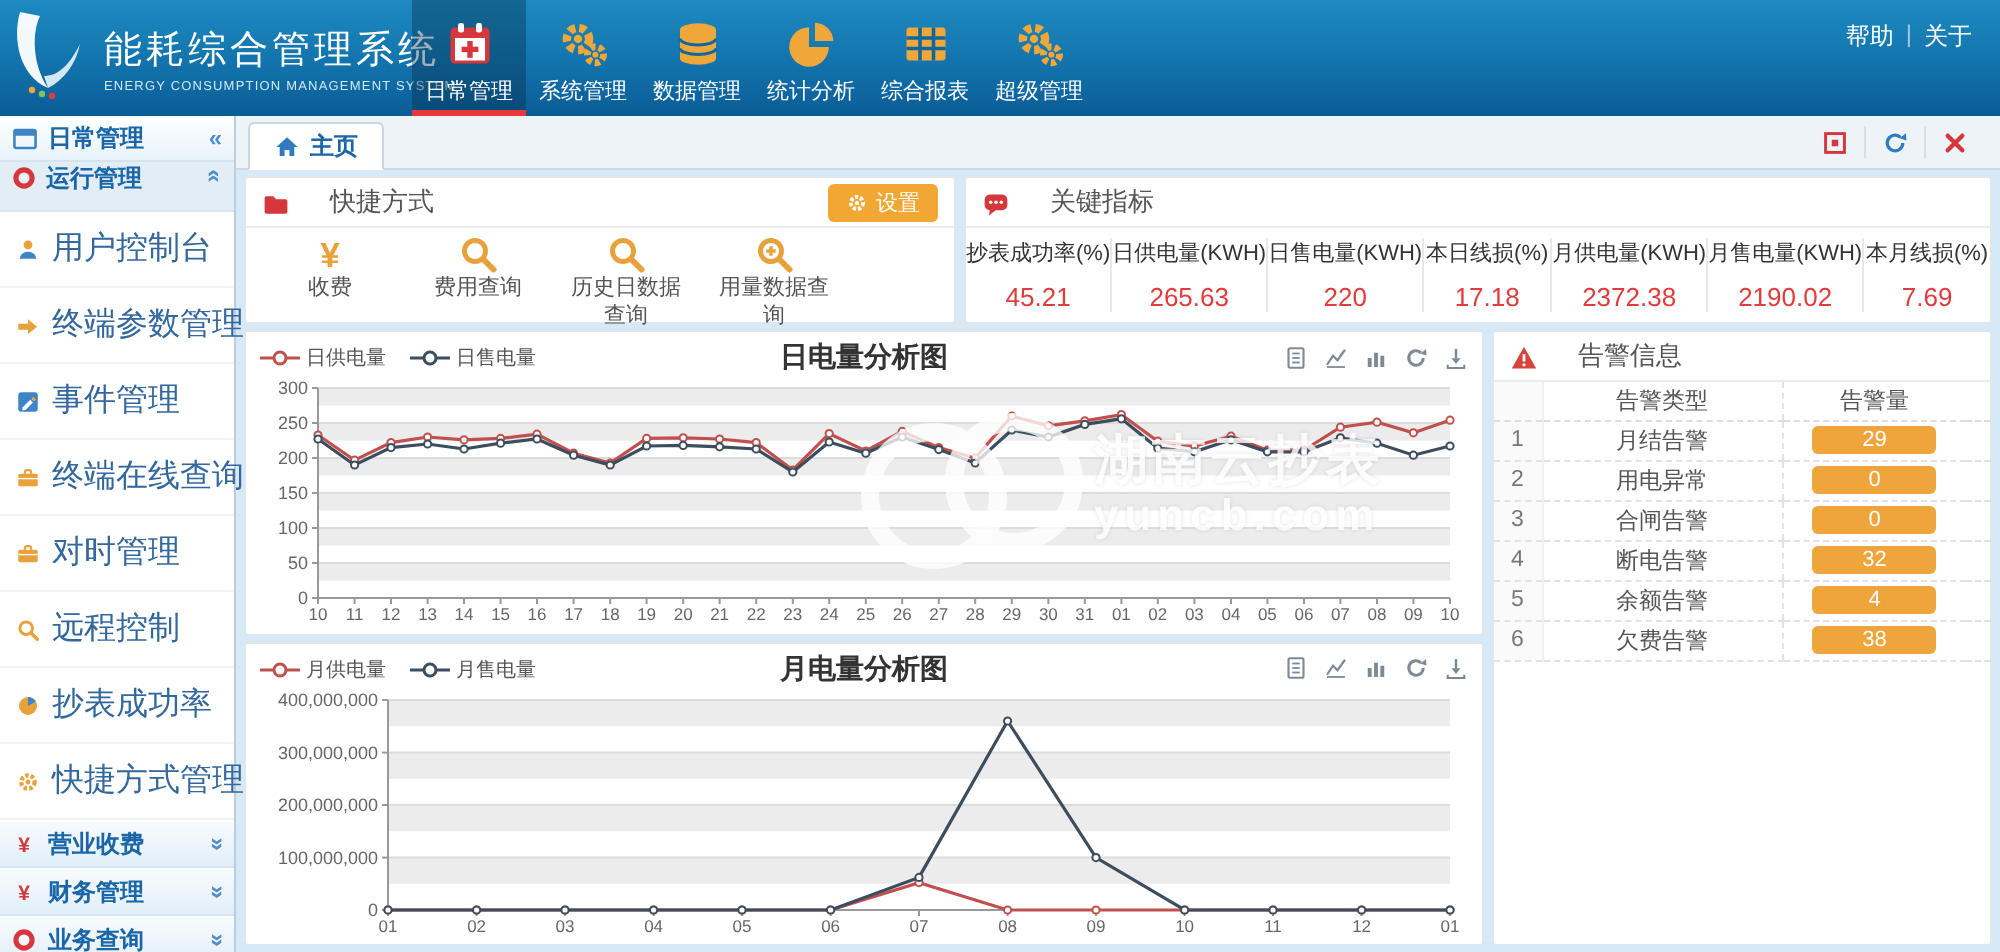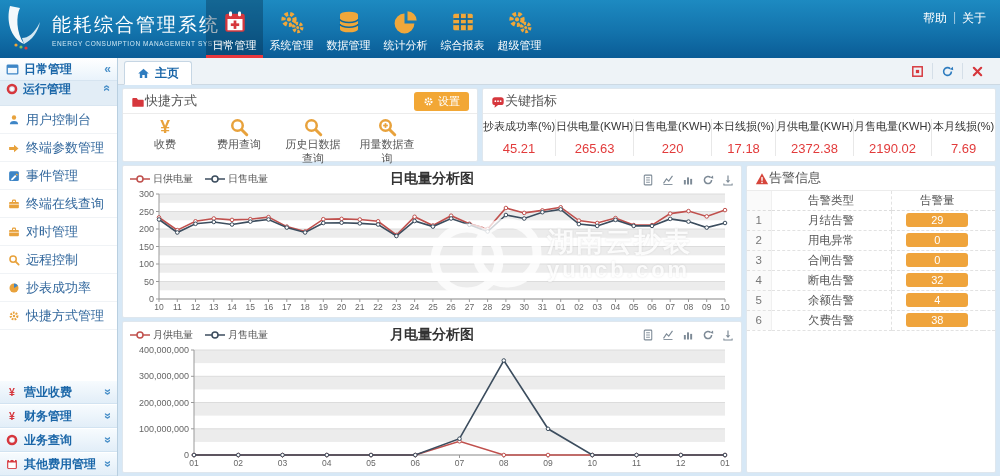--- a/index.html
+++ b/index.html
@@ -22,42 +22,42 @@
   .hl-sep{color:#9fc8e0;}
   
   .bodyrow{display:flex;height:418px;}
   aside{width:118px;background:#fff;border-right:1px solid #b9cfe0;display:flex;flex-direction:column;flex:none;}
   .side-header{height:23px;background:linear-gradient(#ffffff,#e9f3fb);border-bottom:1px solid #d6e4f0;
     color:#1a66a8;font-weight:bold;font-size:12px;display:flex;align-items:center;padding:0 6px;gap:5px;flex:none;}
   .side-chev{margin-left:auto;color:#4a90c9;font-size:12px;cursor:pointer;}
   .side-run{height:25px;background:#e2edf6;border-bottom:1px solid #d9e6f1;color:#1a66a8;font-weight:bold;
     font-size:12px;display:flex;align-items:flex-start;padding:0 6px;gap:5px;flex:none;cursor:pointer;}
   .side-items{list-style:none;margin:0;padding:0;}
-  .side-items li{height:28px;display:flex;align-items:center;gap:6px;padding-left:8px;font-size:13px;
+  .side-items li{height:38px;display:flex;align-items:center;gap:6px;padding-left:8px;font-size:16px;
     color:#33689d;border-bottom:1px solid #f0f3f6;cursor:pointer;white-space:nowrap;}
   .side-fill{flex:1;}
   .collapsed-row{height:24px;background:linear-gradient(#f7fbfe,#e2eef8);border-top:1px solid #fff;
     border-bottom:1px solid #d2e3f1;color:#1a66a8;font-weight:bold;font-size:12px;display:flex;
     align-items:center;padding:0 6px;gap:6px;cursor:pointer;flex:none;}
   main{flex:1;display:flex;flex-direction:column;min-width:0;}
   
   .tabbar{height:27px;background:#eef3f7;border-bottom:1px solid #cdd9e3;display:flex;align-items:flex-end;
     padding-left:6px;flex:none;}
   .tab{height:24px;background:#fff;border:1px solid #c6d6e4;border-bottom:1px solid #fff;border-radius:3px 3px 0 0;
     padding:0 12px;display:flex;align-items:center;gap:5px;font-size:12px;color:#1a66a8;font-weight:bold;
     position:relative;top:1px;cursor:pointer;}
   .tab-actions{margin-left:auto;display:flex;align-items:center;height:100%;padding-right:8px;}
   .tab-act{padding:0 8px;height:16px;display:flex;align-items:center;border-left:1px solid #d5dfe8;cursor:pointer;}
   .tab-act:first-child{border-left:none;}
   
   .content{flex:1;padding:3px 4px;display:flex;flex-direction:column;gap:3px;min-height:0;}
   .panel{background:#fff;border:1px solid #dfe7ee;border-radius:2px;}
   .row1{display:flex;gap:4px;height:74px;flex:none;}
   .panel-head{height:25px;border-bottom:1px solid #ececec;display:flex;align-items:center;
-    padding:0 8px;gap:0;font-size:13px;color:#555;flex:none;}
+    padding:0 8px;gap:20px;font-size:13px;color:#555;flex:none;}
   .shortcuts{width:356px;display:flex;flex-direction:column;flex:none;}
   .settings-btn{margin-left:auto;background:#f2a735;color:#fff;font-size:11px;padding:2px 9px;
     border-radius:3px;display:flex;align-items:center;gap:4px;cursor:pointer;border:none;}
   .shortcut-body{flex:1;display:flex;padding:3px 8px 0 12px;gap:14px;align-items:flex-start;}
   .shortcut{display:flex;flex-direction:column;align-items:center;width:60px;font-size:11px;color:#555;
     gap:1px;text-align:center;cursor:pointer;line-height:1.25;}
   .kpis{flex:1;display:flex;flex-direction:column;min-width:0;justify-content:space-between;}
   .kpi-body{flex:1;display:flex;align-items:center;}
   .kpi{flex:1;text-align:center;border-left:1px solid #e8e8e8;}
   .kpi:first-child{border-left:none;}
@@ -66,21 +66,21 @@
   .row2{flex:1;display:flex;gap:4px;min-height:0;}
   .charts-col{width:620px;display:flex;flex-direction:column;gap:3px;flex:none;}
   .chart-panel{flex:1;position:relative;padding:3px 7px;display:flex;flex-direction:column;min-height:0;}
   .chart-head{display:flex;align-items:center;height:20px;position:relative;flex:none;}
   .legend{display:flex;gap:12px;font-size:10px;color:#555;align-items:center;z-index:2;}
   .legend-item{display:flex;align-items:center;gap:3px;cursor:pointer;}
   .chart-title{position:absolute;left:0;right:0;text-align:center;font-size:14px;font-weight:bold;color:#333;}
   .toolbox{margin-left:auto;display:flex;gap:8px;z-index:2;}
   .toolbox .icn{cursor:pointer;}
   .chart-body{flex:1;position:relative;}
-  .watermark{position:absolute;left:295px;top:16px;display:flex;align-items:center;gap:2px;
+  .watermark{position:absolute;left:295px;top:4px;display:flex;align-items:center;gap:2px;
     pointer-events:none;z-index:1;opacity:0.85;}
   .wm-text{color:rgba(255,255,255,0.95);text-shadow:0 0 2px rgba(120,120,120,0.25);font-weight:bold;line-height:1.1;}
   .wm-l1{font-size:27px;letter-spacing:2px;}
   .wm-l2{font-size:22px;letter-spacing:3px;}
   
   .alarms{flex:1;display:flex;flex-direction:column;min-width:0;}
   .alarm-table{width:100%;border-collapse:collapse;font-size:11.5px;color:#555;table-layout:fixed;}
   .alarm-table th{font-weight:normal;color:#555;height:19px;border-bottom:1px dashed #ddd;}
   .alarm-table td{height:20px;border-bottom:1px dashed #e2e2e2;text-align:center;}
   .alarm-table .numcol{width:24px;background:#fafafa;border-right:1px solid #f0f0f0;color:#777;}

